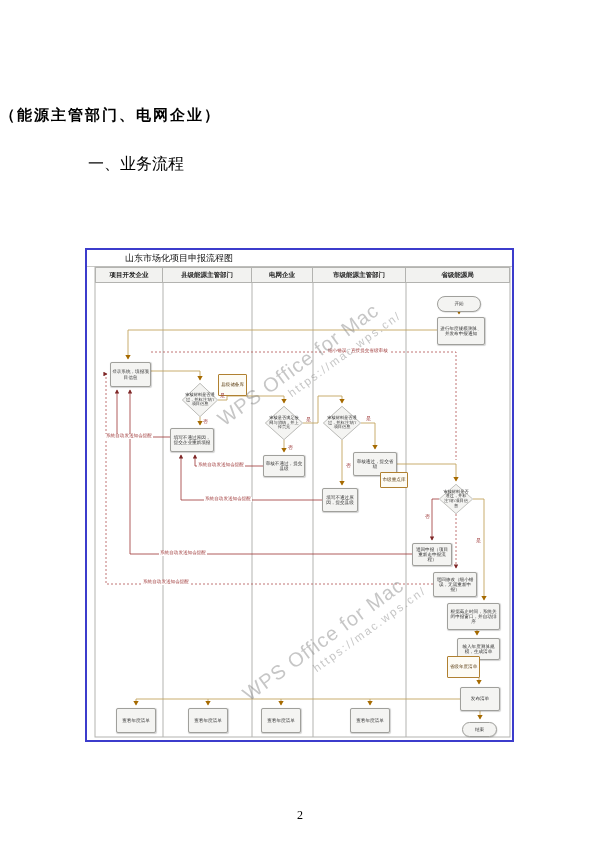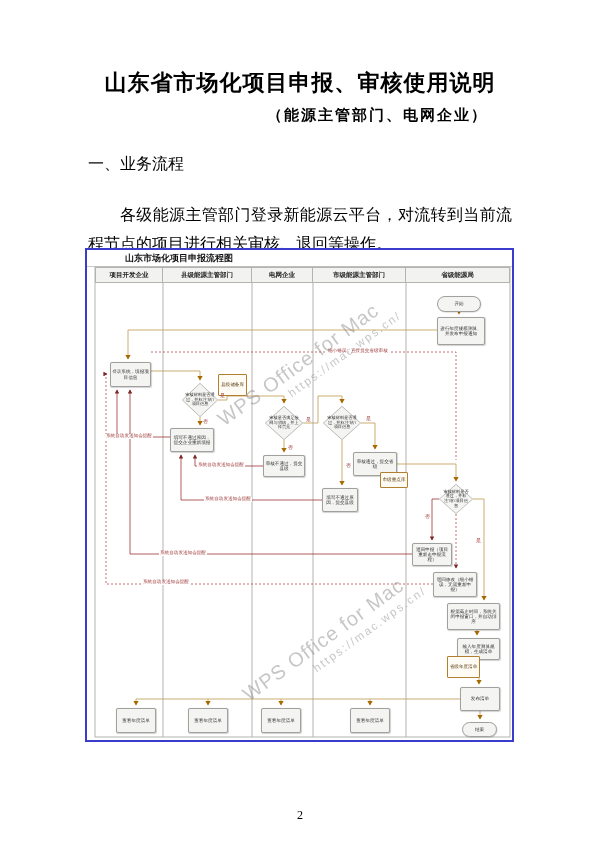--- a/index.html
+++ b/index.html
@@ -1,33 +1,33 @@
 <!DOCTYPE html>
 <html><head>
 <meta charset="utf-8">
 <style>
   html,body{margin:0;padding:0;background:#ffffff;}
   .page{position:relative;width:600px;height:848px;background:#fff;overflow:hidden;
         font-family:"Liberation Serif",serif;color:#000;}
 
   .doc-title{position:absolute;top:68px;left:0;width:600px;text-align:center;
              font-size:22px;font-weight:bold;letter-spacing:1px;}
-  .doc-subtitle{position:absolute;top:106px;left:0;width:488px;text-align:right;
+  .doc-subtitle{position:absolute;top:106px;left:0;width:488px;text-align:left;
                 font-size:15px;font-weight:bold;letter-spacing:2px;}
   .sec-heading{position:absolute;top:154px;left:88px;font-size:16px;font-weight:normal;
                font-family:"Liberation Sans",sans-serif;}
   .para{position:absolute;top:184px;left:88px;width:424px;font-size:16px;line-height:29px;
         text-indent:2em;text-align:justify;}
 
   
   .flowchart{position:absolute;left:85px;top:248px;width:425px;height:490px;
              border:2px solid #3c3ccc;background:#fff;
              font-family:"Liberation Sans",sans-serif;}
   .fc-head{position:absolute;left:0;top:0;width:100%;height:16px;border-bottom:1px solid #c9c9c6;}
-  .fc-title{position:absolute;left:4px;top:2px;font-size:9px;font-weight:bold;color:#111;padding-left:34px;}
+  .fc-title{position:absolute;left:4px;top:2px;font-size:9px;font-weight:normal;color:#111;padding-left:34px;}
   .lane-header{position:absolute;left:8px;top:17px;width:415px;height:16px;display:flex;}
   .lane-cell{flex:0 0 auto;box-sizing:border-box;border:1px solid #b3b3b0;border-left:none;
              background:#f2f2f0;display:flex;align-items:center;justify-content:center;
              font-size:6.5px;font-weight:bold;color:#222;}
   .lane-cell:first-child{border-left:1px solid #b3b3b0;}
 
   .fsvg{position:absolute;left:0;top:0;width:425px;height:490px;}
 
   .fnode{position:absolute;box-sizing:border-box;background:#f4f4f2;border:1px solid #a0a09c;
          border-radius:2px;display:flex;align-items:center;justify-content:center;
@@ -52,24 +52,22 @@
   .wm-big{font-size:20px;letter-spacing:1px;}
   .wm-url{font-size:11.5px;letter-spacing:2px;margin-left:72px;margin-top:1px;}
 
   .page-number{position:absolute;top:808px;left:0;width:600px;text-align:center;font-size:12px;}
 </style>
 </head>
 <body>
 
 <div class="page">
 
-  <div class="doc-title">山东省市场化项目申报、审核使用说明</div>
   <div class="doc-subtitle">（能源主管部门、电网企业）</div>
   <div class="sec-heading">一、业务流程</div>
-  <p class="para">各级能源主管部门登录新能源云平台，对流转到当前流程节点的项目进行相关审核、退回等操作。</p>
 
   <div class="flowchart">
     <div class="fc-head">
       <span class="fc-title">山东市场化项目申报流程图</span>
     </div>
 
     <div class="lane-header">
       <div class="lane-cell" style="width:68px">项目开发企业</div>
       <div class="lane-cell" style="width:89px">县级能源主管部门</div>
       <div class="lane-cell" style="width:61px">电网企业</div>

